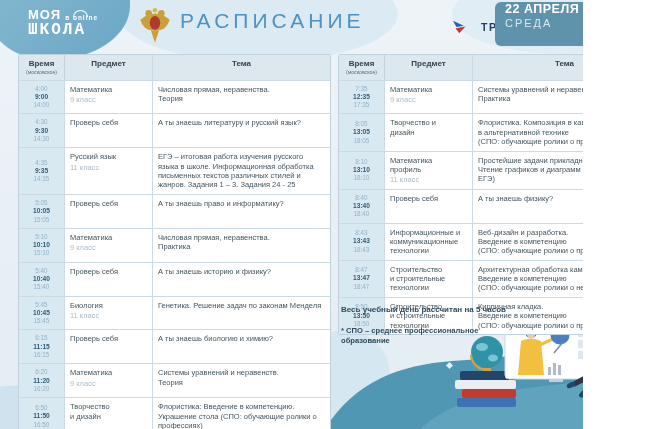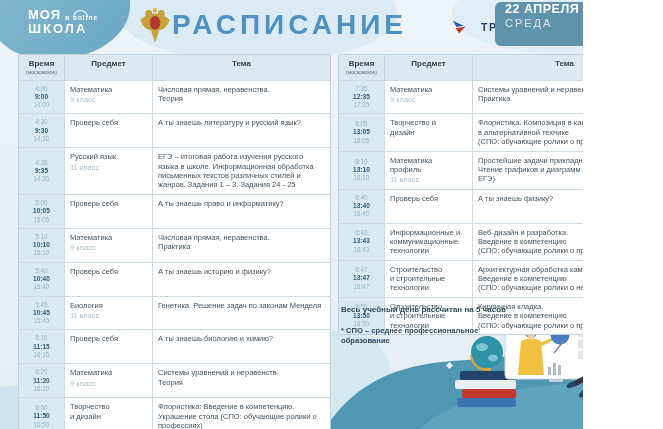--- a/index.html
+++ b/index.html
@@ -13,26 +13,26 @@
   .blob1{left:118px;top:-34px;width:280px;height:96px;background:#dcebf3;}
   .blob2{left:452px;top:-26px;width:220px;height:80px;background:#e0edf4;}
   .blob3{left:300px;top:330px;width:90px;height:90px;background:#d5e7f0;}
 
   
   .logo-blob{position:absolute;left:-10px;top:-12px;width:140px;height:72px;
     background:linear-gradient(135deg,#85b8d0,#69a6c4);
     border-radius:0 0 60% 46% / 0 0 80% 62%;}
   .logo-text{position:absolute;left:28px;top:8px;color:#fff;font-weight:bold;line-height:1.05;}
   .logo-line1{font-size:13px;letter-spacing:1px;display:flex;align-items:flex-end;gap:4px;}
-  .logo-line2{font-size:13px;letter-spacing:2px;}
+  .logo-line2{font-size:16px;letter-spacing:2px;font-family:Liberation Mono, monospace;}
   .online{font-size:6.5px;font-weight:bold;position:relative;padding-top:4px;}
   .online .arc{position:absolute;left:8px;top:-1px;width:13px;height:6px;border:1.4px solid #fff;
     border-bottom:none;border-radius:50% 50% 0 0 / 100% 100% 0 0;}
   .emblem{position:absolute;left:137px;top:5px;}
-  .page-title{position:absolute;left:172px;top:9px;font-size:28px;font-weight:700;
+  .page-title{position:absolute;left:180px;top:9px;font-size:21px;font-weight:400;
     letter-spacing:4px;color:#4d92c3;}
   .tricolor{position:absolute;left:452px;top:19px;display:flex;align-items:center;gap:11px;}
   .tricolor-name{font-size:10.5px;font-weight:bold;color:#1f3c64;letter-spacing:1.5px;}
   .date-badge{position:absolute;top:2px;right:0;width:88px;height:44px;background:#5e93ab;
     border-radius:6px 0 0 6px;color:#fff;display:flex;flex-direction:column;
     padding-left:10px;box-sizing:border-box;}
   .date-line1{font-size:12.5px;font-weight:800;letter-spacing:.5px;}
   .date-line2{font-size:11px;letter-spacing:2px;opacity:.78;margin-top:1px;}
 
   

